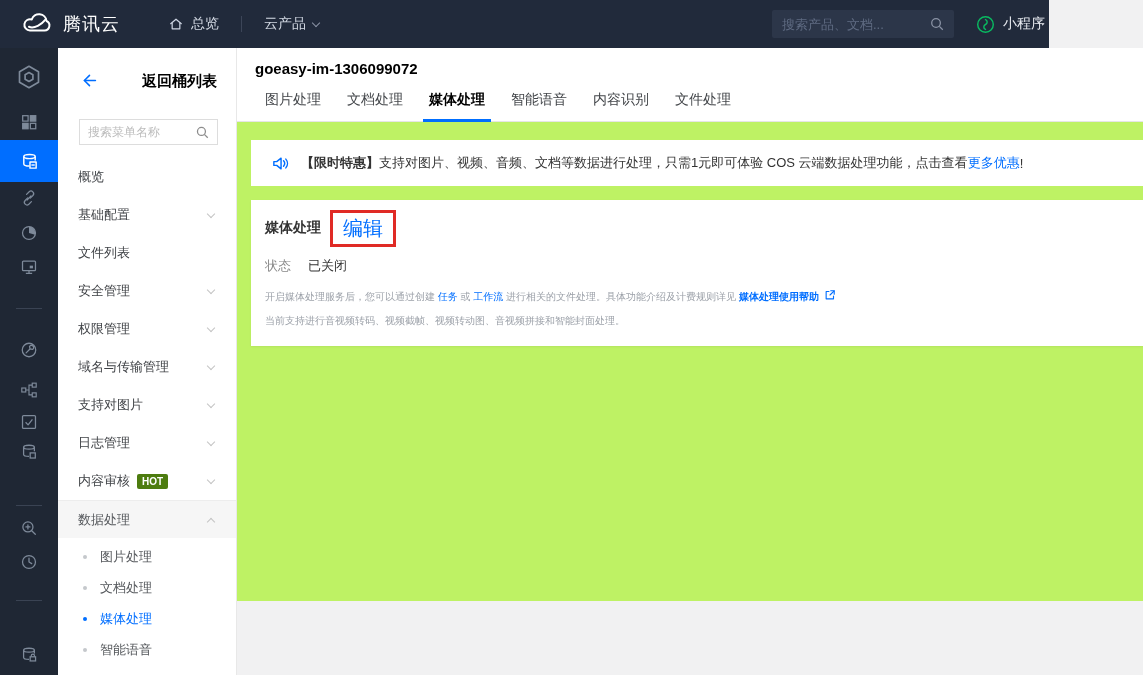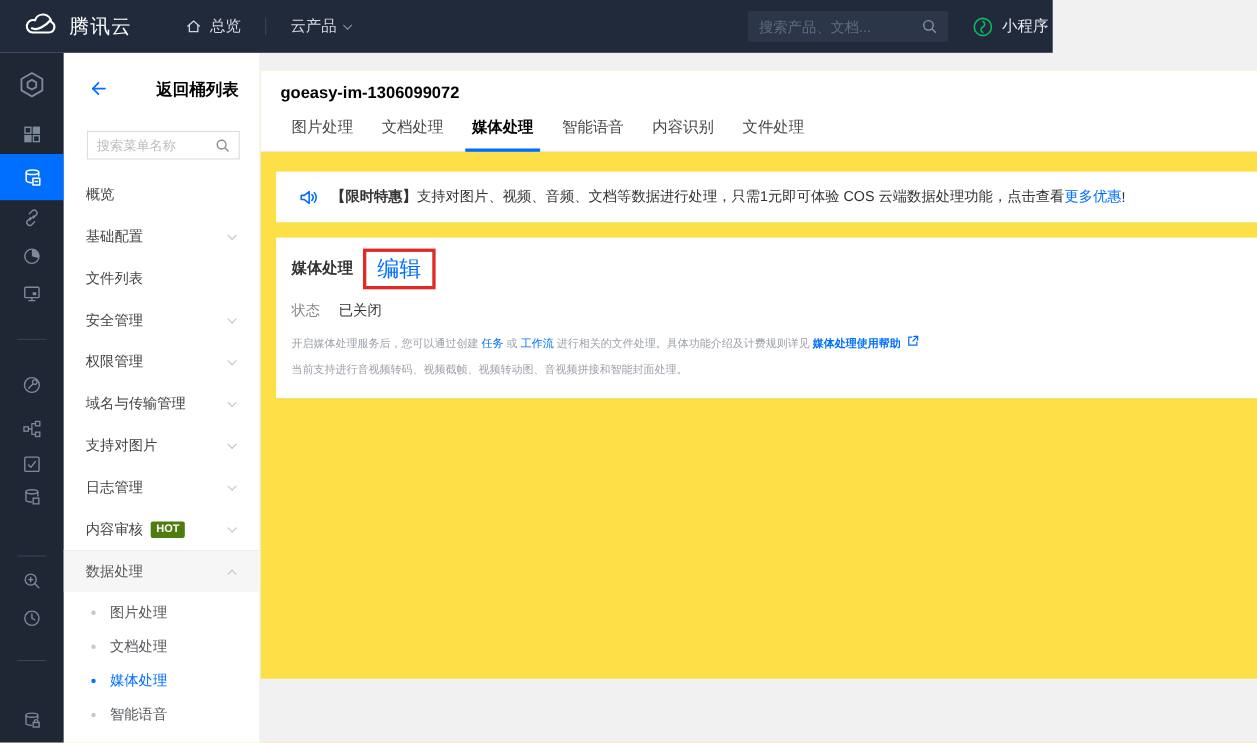--- a/index.html
+++ b/index.html
@@ -1,20 +1,20 @@
 <!DOCTYPE html>
 <html><head>
 <meta charset="utf-8">
 <style>
   * { margin:0; padding:0; box-sizing:border-box; }
   html,body { width:1143px; height:675px; overflow:hidden;
     font-family:"Liberation Sans","DejaVu Sans",sans-serif; background:#f1f1f2; }
 
   
-  .topbar { position:absolute; left:0; top:0; width:957px; height:48px;
+  .topbar { position:absolute; left:0; top:0; width:1049px; height:48px;
     background:#212a3b; display:flex; align-items:center; padding-left:20px; z-index:10;justify-content:space-between; }
   .brand { display:flex; align-items:center; }
   .brand-name { color:#ffffff; font-size:18px; margin-left:9px; letter-spacing:1px; }
   .tb-item { display:flex; align-items:center; color:#d3d9e3; font-size:14px; cursor:pointer; }
   .tb-overview { margin-left:48px; }
   .tb-overview svg { margin-right:7px; }
   .tb-sep { width:1px; height:16px; background:#3c4558; margin:0 22px; }
   .chev { display:inline-block; width:6px; height:6px; border-right:1.4px solid #8a93a5;
     border-bottom:1.4px solid #8a93a5; transform:rotate(45deg); margin-left:7px; margin-top:-3px; }
   .chev.up { transform:rotate(-135deg); margin-top:4px; }
@@ -52,21 +52,21 @@
   .hot { background:#4d7c0f; color:#fff; font-size:10px; font-weight:bold;
     padding:2px 5px; border-radius:2px; margin-left:7px; line-height:11px; }
   .sd-sub { margin-top:3px; }
   .sd-sub-item { height:31px; display:flex; align-items:center; padding-left:25px;
     font-size:13px; color:#55585c; cursor:pointer; }
   .bullet { width:4px; height:4px; border-radius:50%; background:#c5c8cc; margin-right:13px; }
   .sd-sub-item.active { color:#006eff; }
   .sd-sub-item.active .bullet { background:#006eff; }
 
   
-  .main { position:absolute; left:237px; top:64px; width:906px; height:553px; background:#fde047; }
+  .main { position:absolute; left:237px; top:48px; width:906px; height:553px; background:#bef264; }
   .main-head { background:#fff; height:74px; padding-left:18px; border-bottom:1px solid #e6e6e6; }
   .page-title { padding-top:12px; font-size:15px; font-weight:bold; color:#000; height:32px; }
   .tabs { display:flex; height:42px; margin-left:4px; }
   .tab { height:42px; line-height:39px; padding:0 6px; margin-right:14px; font-size:14px;
     color:#43464a; cursor:pointer; border-bottom:3px solid transparent; }
   .tab.active { color:#000; font-weight:bold; border-bottom-color:#006eff; }
 
   .banner { margin:18px 0 0 14px; width:892px; height:46px; background:#fff;
     display:flex; align-items:center; padding:0 20px; font-size:13px; color:#333; }
   .banner svg { margin-right:11px; flex:none; }

